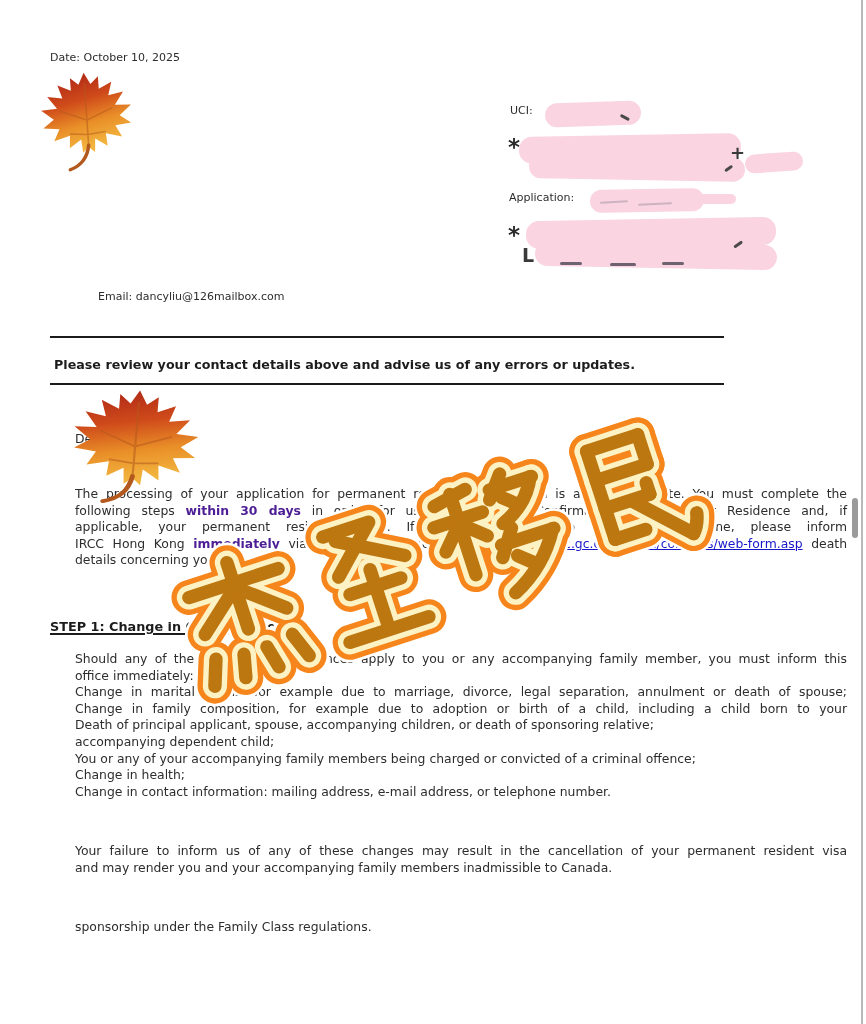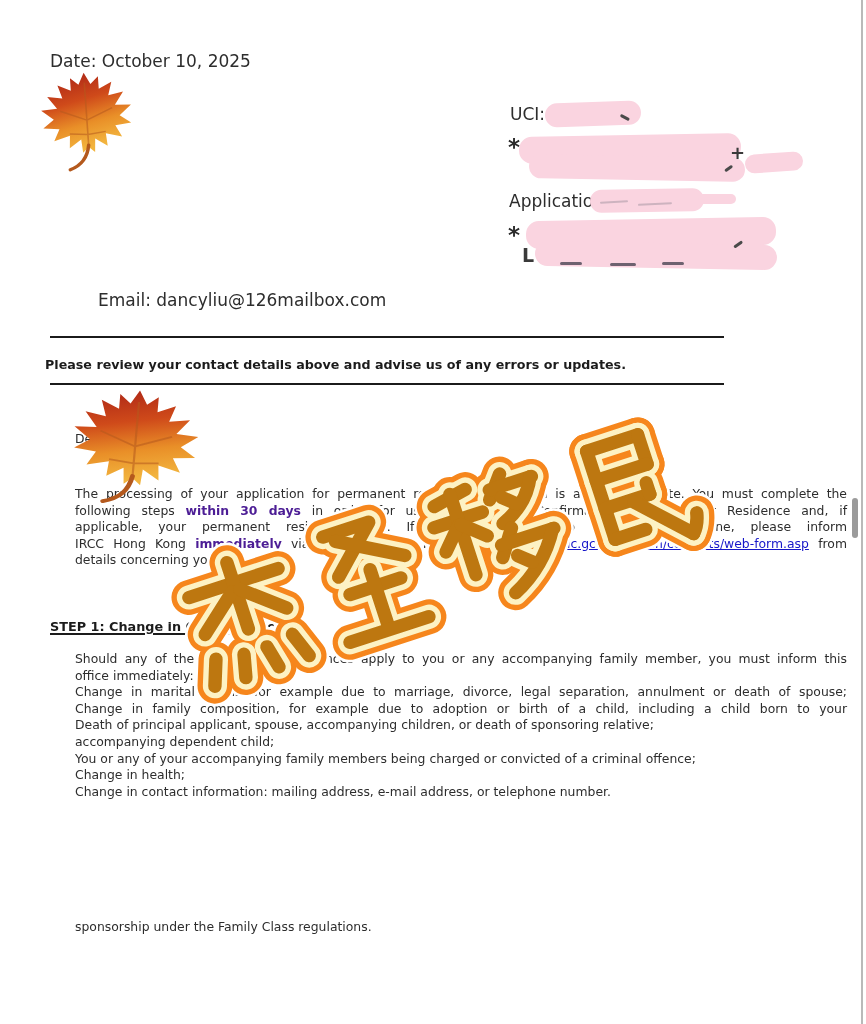--- a/index.html
+++ b/index.html
@@ -6,21 +6,21 @@
   html,body{margin:0;padding:0;background:#ffffff;}
   .page{position:relative;width:866px;height:1024px;background:#ffffff;overflow:hidden;
         font-family:"DejaVu Sans","Liberation Sans",sans-serif;color:#2d2d2d;}
   .abs{position:absolute;}
   .txt{font-size:12.4px;line-height:16.6px;color:#2d2d2d;margin-left:25px;}
   .para{left:50px;width:772px;}
   .ln{height:16.6px;line-height:16.6px;}
   .j{text-align:justify;text-align-last:justify;}
   .b{font-weight:bold;color:#4c1d95;}
   .hr{position:absolute;left:50px;width:674px;height:2px;background:#1b1b1b;}
-  .lbl{font-size:17px;color:#2d2d2d;}
+  .lbl{font-size:11px;color:#2d2d2d;}
   .star{font-size:23px;font-weight:bold;color:#2b2b2b;line-height:23px;}
   .pk{position:absolute;background:#fad4e0;border-radius:13px;z-index:6;}
   .mk{position:absolute;color:#3a3a3a;font-weight:bold;z-index:8;}
   .tick{position:absolute;background:#4a4a4a;height:2.5px;border-radius:2px;z-index:8;}
   .fdash{position:absolute;background:#cdb3bf;height:2px;border-radius:2px;z-index:7;}
   .ddash{position:absolute;background:#6e6270;height:3px;border-radius:2px;z-index:7;}
   .leaf{position:absolute;z-index:25;}
   .wm{position:absolute;left:158px;top:467px;width:560px;height:190px;z-index:30;
       transform:rotate(-18deg);pointer-events:none;}
   .review{font-size:12.7px;font-weight:bold;color:#1c1c1c;}
@@ -81,49 +81,53 @@
   <div class="pk" style="left:526px;top:219px;width:250px;height:28px;transform:rotate(-1deg);"></div>
   <div class="pk" style="left:535px;top:243px;width:242px;height:25px;transform:rotate(1deg);"></div>
   <div class="tick" style="left:733px;top:243px;width:10px;transform:rotate(-35deg);"></div>
   <div class="ddash" style="left:560px;top:262px;width:22px;"></div>
   <div class="ddash" style="left:610px;top:263px;width:26px;"></div>
   <div class="ddash" style="left:662px;top:262px;width:22px;"></div>
 
   <div class="abs lbl" style="left:59px;top:290px;margin-left:39px;">Email: dancyliu@126mailbox.com</div>
 
   <div class="hr" style="top:336px;"></div>
-  <div class="abs review" style="left:45px;top:357px;">Please review your contact details above and advise us of any errors or updates.</div>
+  <div class="abs review" style="left:54px;top:357px;">Please review your contact details above and advise us of any errors or updates.</div>
   <div class="hr" style="top:383px;"></div>
 
   <div class="abs txt" style="left:50px;top:431px;">Dear</div>
 
   <div class="abs para txt" style="top:486px;">
     <div class="ln j">The processing of your application for permanent residence in Canada is almost complete. You must complete the</div>
     <div class="ln j"><span>following steps </span><span class="b">within 30 days</span><span> in order for us to issue your Confirmation of Permanent Residence and, if</span></div>
     <div class="ln j">applicable, your permanent residence visa. If you are unable to meet this deadline, please inform</div>
-    <div class="ln j"><span>IRCC Hong Kong </span><span class="b">immediately</span><span> via the IRCC Web form at </span><a class="doclink" href="#">https://www.cic.gc.ca/english/contacts/web-form.asp</a><span> from</span></div>
+    <div class="ln j"><span>IRCC Hong Kong </span><span class="b">immediately</span><span> via the IRCC Web form at </span><a class="doclink" href="#">https://www.cic.gc.ca/english/contacts/web-form.asp</a><span> death</span></div>
     <div class="ln">details concerning your situation.</div>
   </div>
 
   <div class="abs" style="left:50px;top:616px;">
     <span class="heading">STEP 1: Change in Circumstances</span>
   </div>
 
   <div class="abs para txt" style="top:651px;">
     <div class="ln j">Should any of the following circumstances apply to you or any accompanying family member, you must inform this</div>
     <div class="ln">office immediately:</div>
     <div class="ln j">Change in marital status, for example due to marriage, divorce, legal separation, annulment or death of spouse;</div>
     <div class="ln j">Change in family composition, for example due to adoption or birth of a child, including a child born to your</div>
     <div class="ln">Death of principal applicant, spouse, accompanying children, or death of sponsoring relative;</div>
     <div class="ln">accompanying dependent child;</div>
     <div class="ln">You or any of your accompanying family members being charged or convicted of a criminal offence;</div>
     <div class="ln">Change in health;</div>
     <div class="ln">Change in contact information: mailing address, e-mail address, or telephone number.</div>
   </div>
 
+  <div class="abs para txt" style="top:843px;">
+    <div class="ln j">Your failure to inform us of any of these changes may result in the cancellation of your permanent resident visa</div>
+    <div class="ln">and may render you and your accompanying family members inadmissible to Canada.</div>
+  </div>
   <div class="abs para txt" style="top:919px;">
     <div class="ln">sponsorship under the Family Class regulations.</div>
   </div>
 
   <div class="wm" title="杰圣移民">
     <svg width="560" height="190" viewBox="0 0 560 190">
       <defs>
         <g id="wg0" fill="none">
           <path d="M15 20 H85"></path>
             <path d="M50 4 V56"></path>

